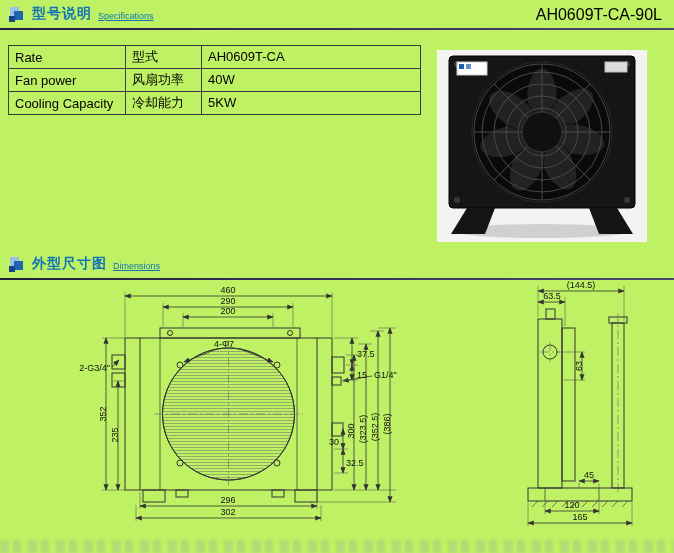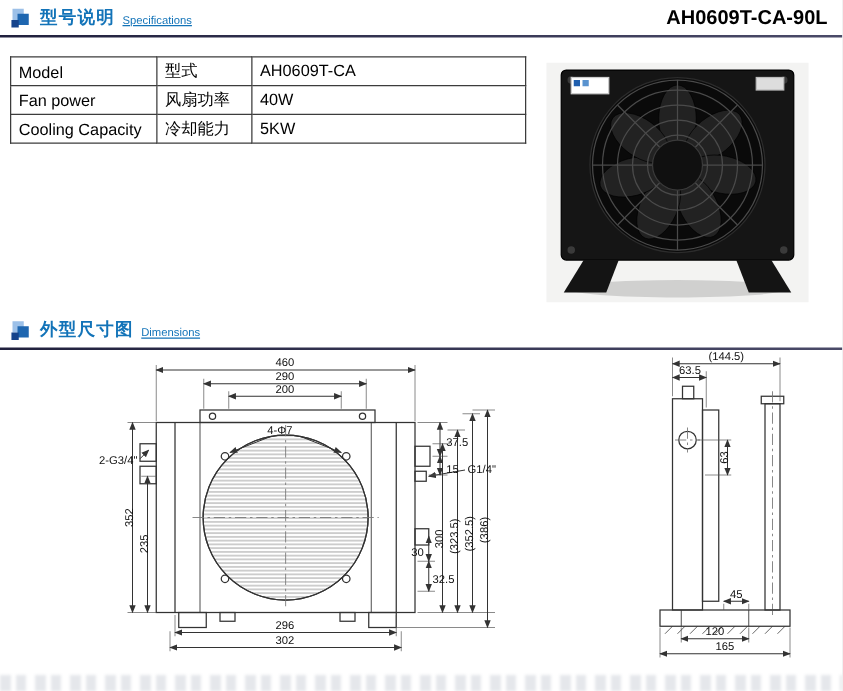--- a/index.html
+++ b/index.html
@@ -1,22 +1,22 @@
 <!DOCTYPE html>
 <html><head>
 <meta charset="utf-8">
 <style>
   html,body{margin:0;padding:0;background:#e8e8e8;}
-  .page{position:relative;width:674px;height:553px;background:#ffffff;overflow:hidden;
+  .page{position:relative;width:674px;height:553px;background:#bef264;overflow:hidden;
         font-family:"Liberation Sans","DejaVu Sans",sans-serif;color:#000;}
   
   .sec-head{position:absolute;left:9px;display:flex;align-items:center;gap:6px;}
   .sec-head .cn{color:#1273b8;font-weight:bold;font-size:14px;letter-spacing:1px;}
   .sec-head .en{color:#1273b8;font-size:9px;margin-top:4px;text-decoration:underline;}
-  .model-title{position:absolute;right:12px;top:6px;font-size:16px;font-weight:bold;}
+  .model-title{position:absolute;right:12px;top:6px;font-size:16px;font-weight:normal;}
   .rule{position:absolute;left:0;right:0;height:2px;background:linear-gradient(90deg,#20203d,#4a4a68);}
   .rule1{top:28px;} .rule2{top:278px;}
   .head1{top:5px;} .head2{top:255px;align-items:center;}
   
   table.specs{position:absolute;left:8px;top:45px;border-collapse:collapse;font-size:13px;table-layout:fixed;}
   table.specs td{border:1px solid #3c3c3c;padding:1px 6px;height:20px;vertical-align:middle;}
   table.specs td.val{white-space:pre-line;line-height:1.45;}
   
   .photo{position:absolute;left:437px;top:50px;width:210px;height:192px;}
   
@@ -46,21 +46,21 @@
   <div class="rule rule1"></div>
 
   <table class="specs">
     <colgroup>
         <col style="width:117px">
         <col style="width:76px">
         <col style="width:219px">
       </colgroup>
     <tbody>
         <tr>
-      <td>Model</td>
+      <td>Rate</td>
       <td>型式</td>
       <td class="val">AH0609T-CA</td>
     </tr>
     <tr>
       <td>Fan power</td>
       <td>风扇功率</td>
       <td class="val">40W</td>
     </tr>
     <tr>
       <td>Cooling Capacity</td>

